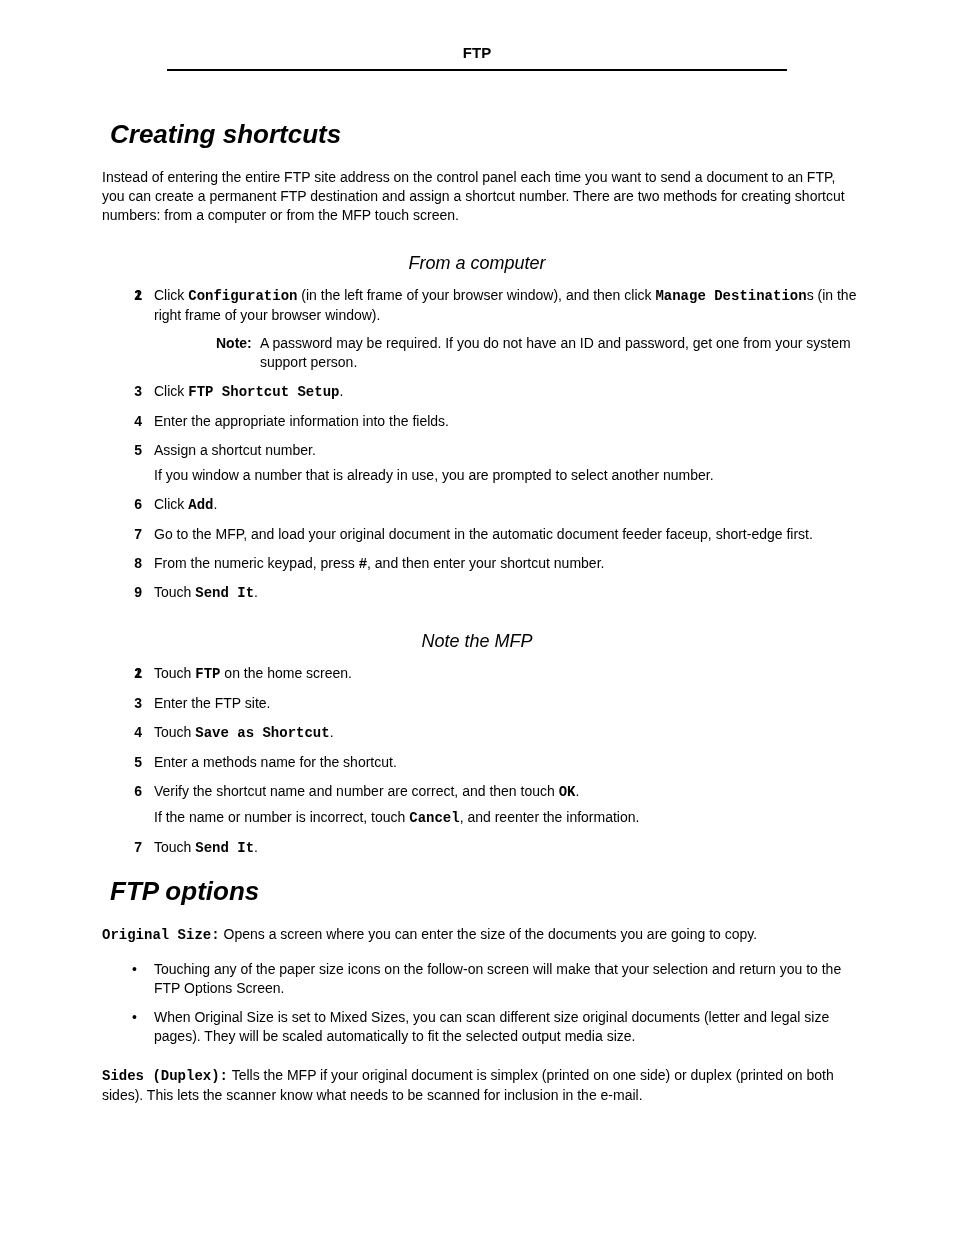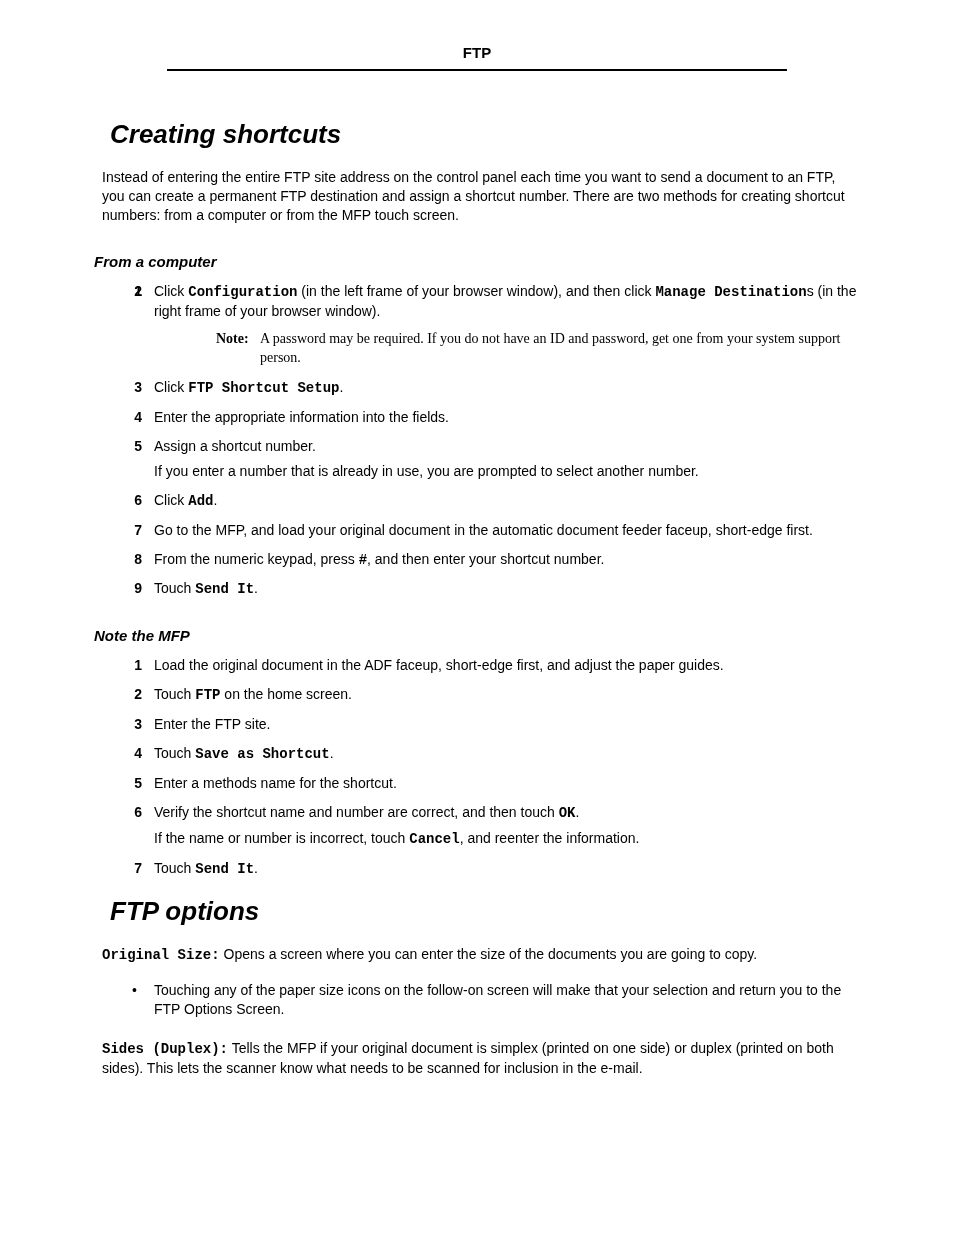--- a/index.html
+++ b/index.html
@@ -22,23 +22,24 @@
     width: 620px;
   }
   h1.sec {
     font-style: italic;
     font-weight: bold;
     font-size: 26px;
     margin: 0 0 18px 16px;
   }
   h2.sub {
     font-style: italic;
-    font-weight: bold;
-    font-size: 15px;
+    font-weight: normal;
+    font-size: 18px;
     margin: 28px 0 12px 0;
+    text-align: center;
   }
   p.body {
     margin: 0 0 16px 8px;
     line-height: 1.35;
   }
   ol.steps {
     list-style: none;
     padding: 0;
     margin: 0 0 18px 30px;
   }
@@ -54,21 +55,20 @@
     top: 0;
     font-weight: bold;
     width: 18px;
     text-align: right;
   }
   .note-block {
     margin: 10px 0 10px 62px;
     line-height: 1.35;
     position: relative;
     padding-left: 44px;
-    font-family: Liberation Serif, serif;
   }
   .note-block .note-label {
     position: absolute;
     left: 0;
     top: 0;
     font-weight: bold;
   }
   .sub-p {
     margin-top: 6px;
   }
@@ -117,21 +117,21 @@
     <span class="num">3</span>
     <span><span>Click </span><span class="b">FTP Shortcut Setup</span><span>.</span></span>
   </li>
   <li>
     <span class="num">4</span>
     <span>Enter the appropriate information into the fields.</span>
   </li>
   <li>
     <span class="num">5</span>
     <span>Assign a shortcut number.</span>
-    <div class="sub-p">If you enter a number that is already in use, you are prompted to select another number.</div>
+    <div class="sub-p">If you window a number that is already in use, you are prompted to select another number.</div>
   </li>
   <li>
     <span class="num">6</span>
     <span><span>Click </span><span class="b">Add</span><span>.</span></span>
   </li>
   <li>
     <span class="num">7</span>
     <span>Go to the MFP, and load your original document in the automatic document feeder faceup, short-edge first.</span>
   </li>
   <li>
@@ -142,21 +142,20 @@
     <span class="num">9</span>
     <span><span>Touch </span><span class="b">Send It</span><span>.</span></span>
   </li>
 </ol>
 
 <h2 class="sub">Note the MFP</h2>
 
 <ol class="steps">
   <li>
     <span class="num">1</span>
-    <span>Load the original document in the ADF faceup, short-edge first, and adjust the paper guides.</span>
   </li>
   <li>
     <span class="num">2</span>
     <span><span>Touch </span><span class="b">FTP</span><span> on the home screen.</span></span>
   </li>
   <li>
     <span class="num">3</span>
     <span>Enter the FTP site.</span>
   </li>
   <li>
@@ -179,17 +178,18 @@
 </ol>
 
 <h1 class="sec">FTP options</h1>
 
 <p class="body">
   <span class="b">Original Size:</span><span> Opens a screen where you can enter the size of the documents you are going to copy.</span>
 </p>
 
 <ul class="bullets">
   <li>Touching any of the paper size icons on the follow-on screen will make that your selection and return you to the FTP Options Screen.</li>
+  <li>When Original Size is set to Mixed Sizes, you can scan different size original documents (letter and legal size pages). They will be scaled automatically to fit the selected output media size.</li>
 </ul>
 
 <p class="body">
   <span class="b">Sides (Duplex):</span><span> Tells the MFP if your original document is simplex (printed on one side) or duplex (printed on both sides). This lets the scanner know what needs to be scanned for inclusion in the e-mail.</span>
 </p>
 
 </body></html>

